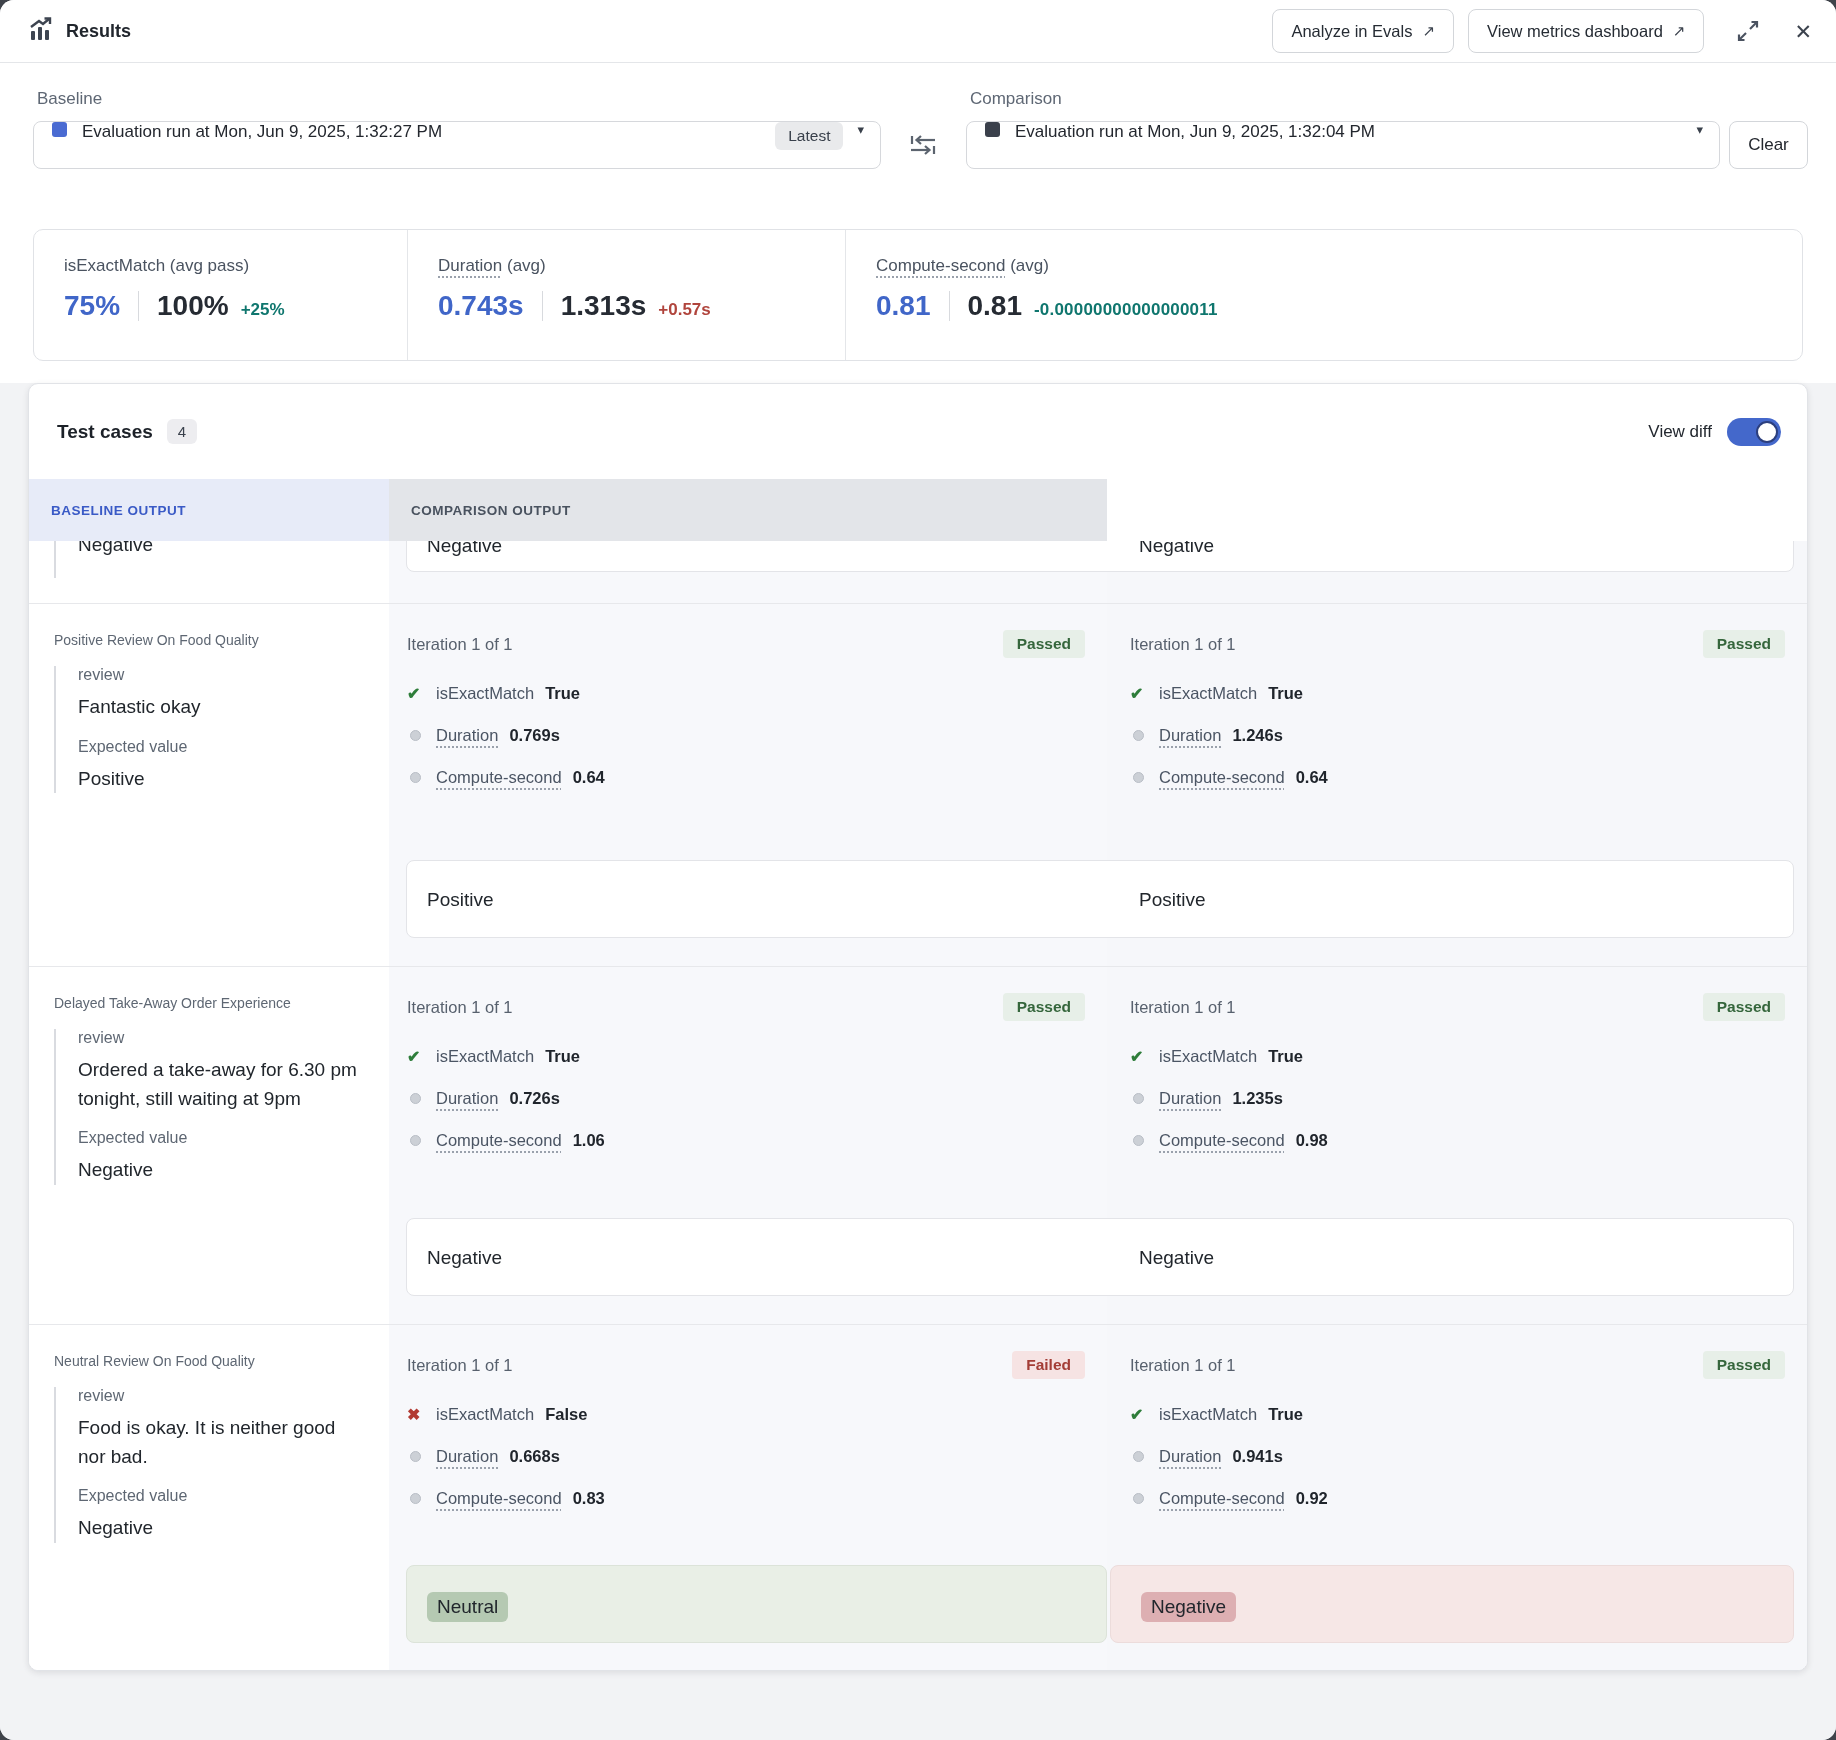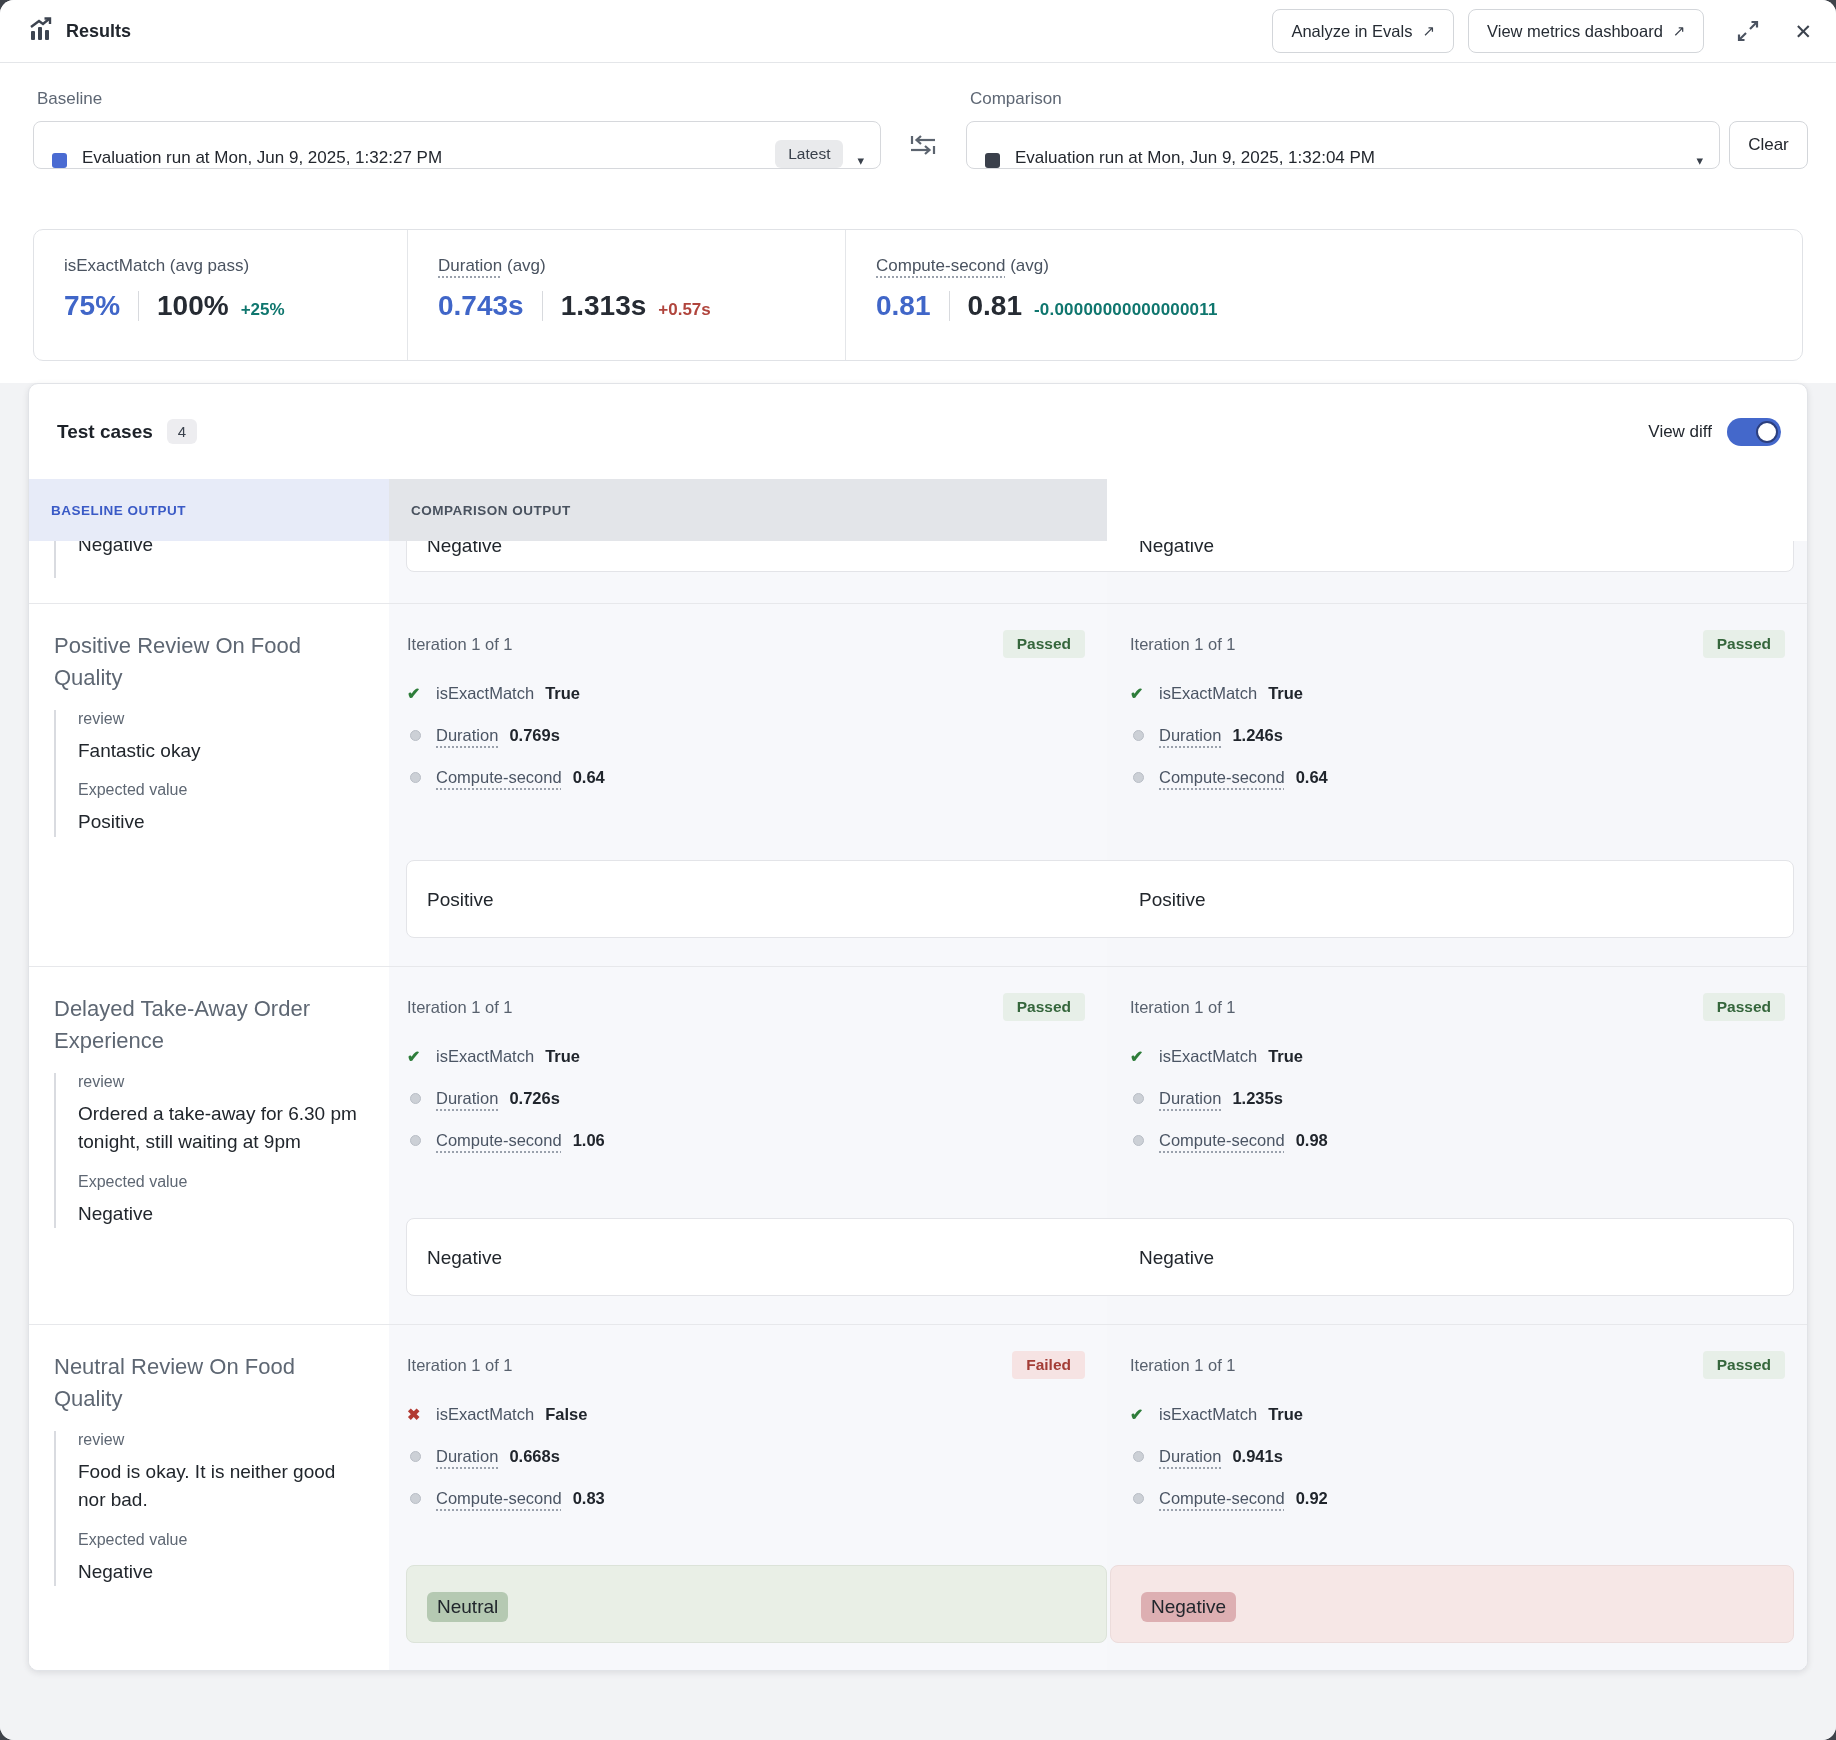--- a/index.html
+++ b/index.html
@@ -37,21 +37,21 @@
   .ext-arrow { color: #3c434e; font-size: 15px; }
   .icon-btn { background: none; border: none; cursor: pointer; padding: 4px; display: flex; }
   .expand-btn { margin-left: 28px; }
   .close-btn { margin-left: 26px; font-size: 21px; color: #3c434e; line-height: 1; }
   
   .sel-row { display: flex; align-items: flex-end; padding: 26px 28px 0 33px; }
   .sel-group { display: flex; flex-direction: column; }
   .sel-label { font-size: 17px; color: #5e6774; margin: 0 0 12px 4px; }
   .select {
     height: 48px; border: 1px solid #d6d8dc; border-radius: 8px; background: #fff;
-    display: flex; align-items: flex-end; padding: 0 16px 0 18px; cursor: pointer;
+    display: flex; align-items: flex-start; padding: 0 16px 0 18px; cursor: pointer;
   }
   .sel-baseline { width: 848px; }
   .sel-comparison { width: 754px; }
   .swatch { width: 15px; height: 15px; border-radius: 3px; flex: 0 0 auto; margin-right: 15px; }
   .swatch-blue { background: #4a6bd2; }
   .swatch-dark { background: #3a404b; }
   .sel-text { font-size: 17px; color: #23272e; white-space: nowrap; }
   .latest-chip {
     margin-left: auto; background: #e9eaec; border-radius: 6px;
     padding: 5px 13px; font-size: 15.5px; color: #39404b;
@@ -117,21 +117,21 @@
   .trow {
     display: grid; grid-template-columns: 360px 718px 1fr;
     position: relative; border-top: 1px solid #e7e8eb;
   }
   .trow:first-child { border-top: none; }
   .cell { }
   .input-cell { background: #fff; padding: 26px 20px 24px 25px; }
   .out-cell { padding: 26px 22px 24px 0; }
   .baseline-cell { background: #f7f8fb; padding-left: 18px; }
   .comparison-cell { background: #f6f7fa; padding-left: 23px; }
-  .case-title { font-size: 22px; color: #5e6773; line-height: 1.45; max-width: 300px; }
+  .case-title { font-size: 14px; color: #5e6773; line-height: 1.45; max-width: 300px; }
   .indent { margin-top: 16px; border-left: 2px solid #d9dbe0; padding-left: 22px; }
   .field-label { font-size: 16px; color: #5e6773; margin-top: 16px; }
   .field-value { font-size: 19px; color: #21262c; margin-top: 9px; line-height: 1.5; max-width: 280px; }
   .iter-row { display: flex; align-items: center; justify-content: space-between; }
   .iter-text { font-size: 16.5px; color: #58616e; }
   .badge { border-radius: 4px; padding: 5px 14px; font-size: 15.5px; font-weight: bold; }
   .badge-passed { background: #e7efe8; color: #35663c; }
   .badge-failed { background: #f6e3e3; color: #a33d36; }
   .mlist { margin-top: 26px; }
   .mitem { display: flex; align-items: center; gap: 11px; margin-bottom: 23px; }

